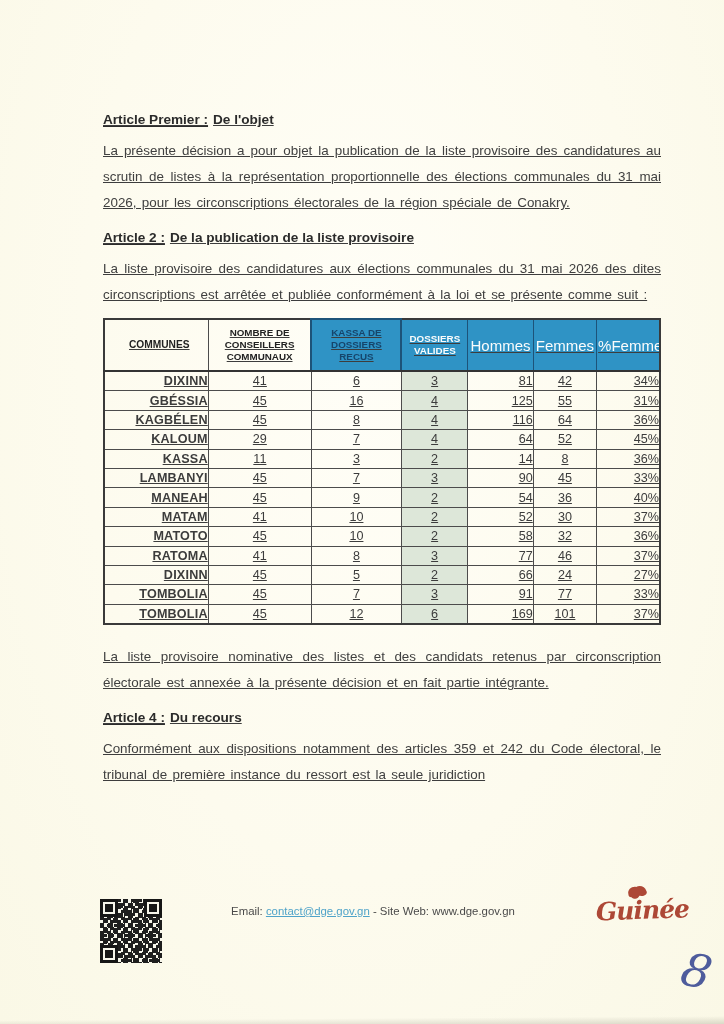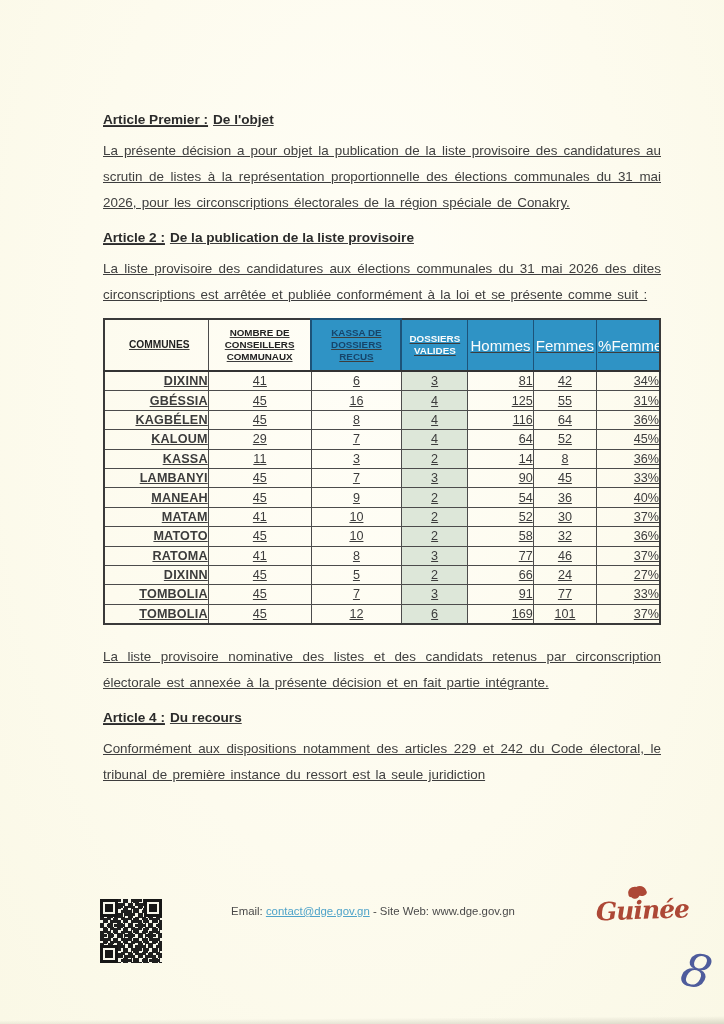--- a/index.html
+++ b/index.html
@@ -242,21 +242,21 @@
           <td class="c-center">101</td>
           <td class="c-pct">37%</td>
         </tr>
       </tbody>
     </table>
 
     <p class="para">La liste provisoire nominative des listes et des candidats retenus par circonscription électorale est annexée à la présente décision et en fait partie intégrante.</p>
 
 
     <h3 class="article-heading"><span class="lbl">Article 4 :</span><span class="ttl">Du recours</span></h3>
-    <p class="para">Conformément aux dispositions notamment des articles 229 et 242 du Code électoral, le tribunal de première instance du ressort est la seule juridiction</p>
+    <p class="para">Conformément aux dispositions notamment des articles 359 et 242 du Code électoral, le tribunal de première instance du ressort est la seule juridiction</p>
   </div>
 
   <div class="qr">
     <div class="finder f-tl"></div>
     <div class="finder f-tr"></div>
     <div class="finder f-bl"></div>
   </div>
 
   <div class="footer-text">
     <div>

